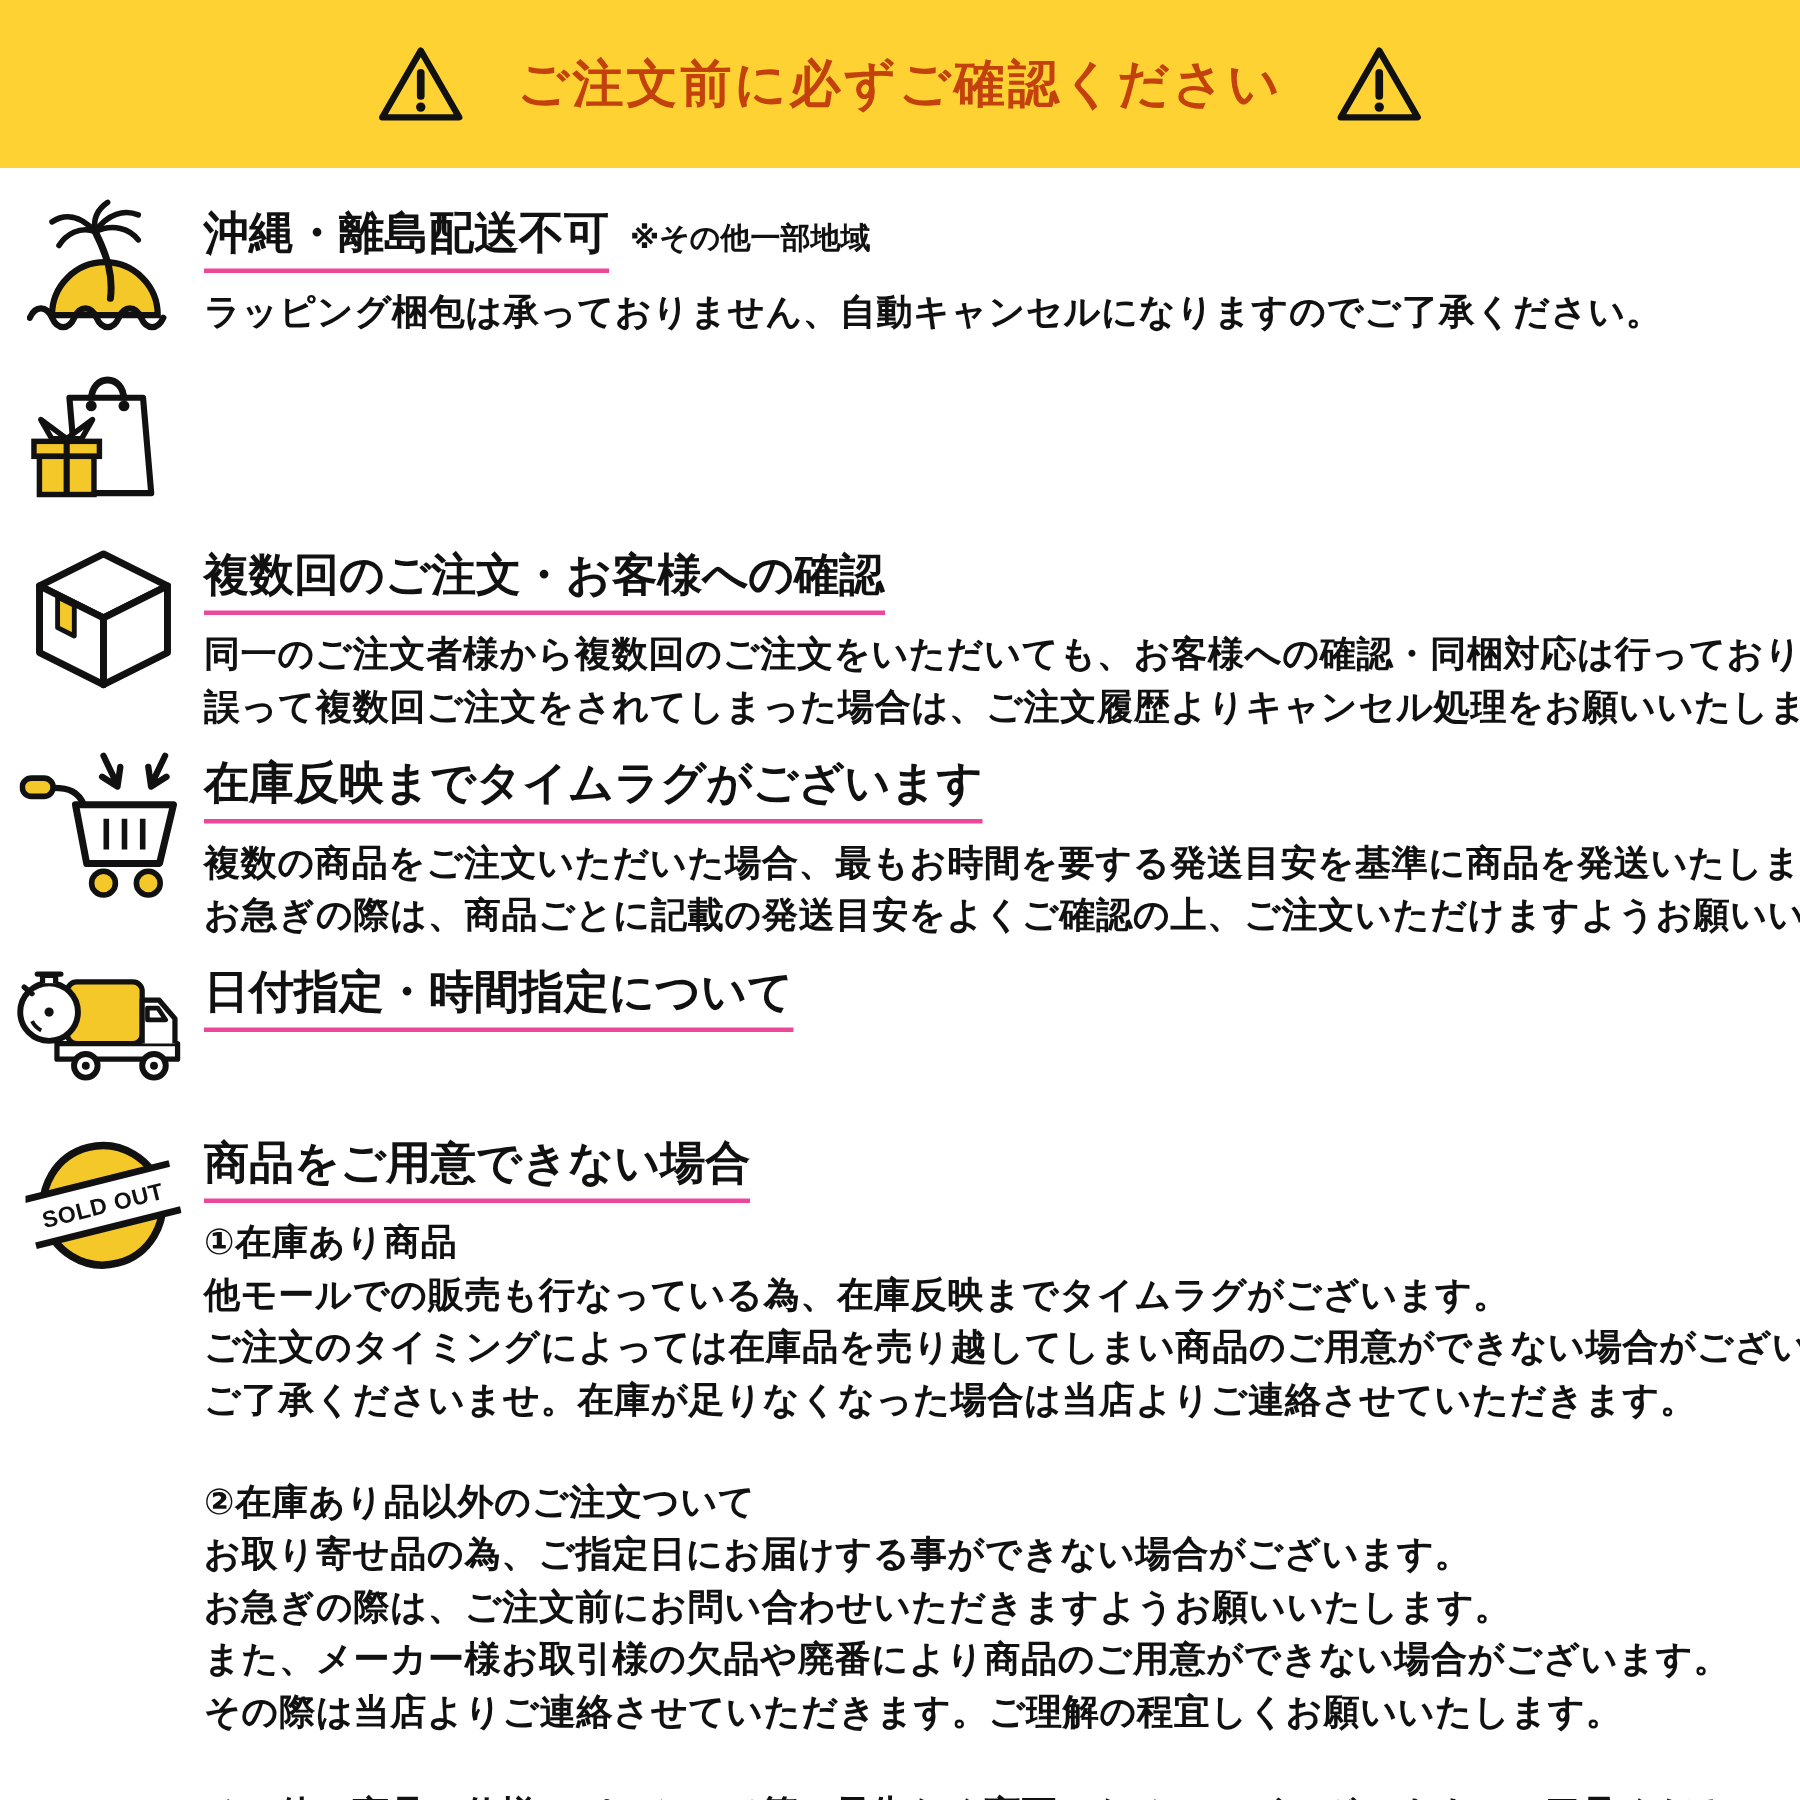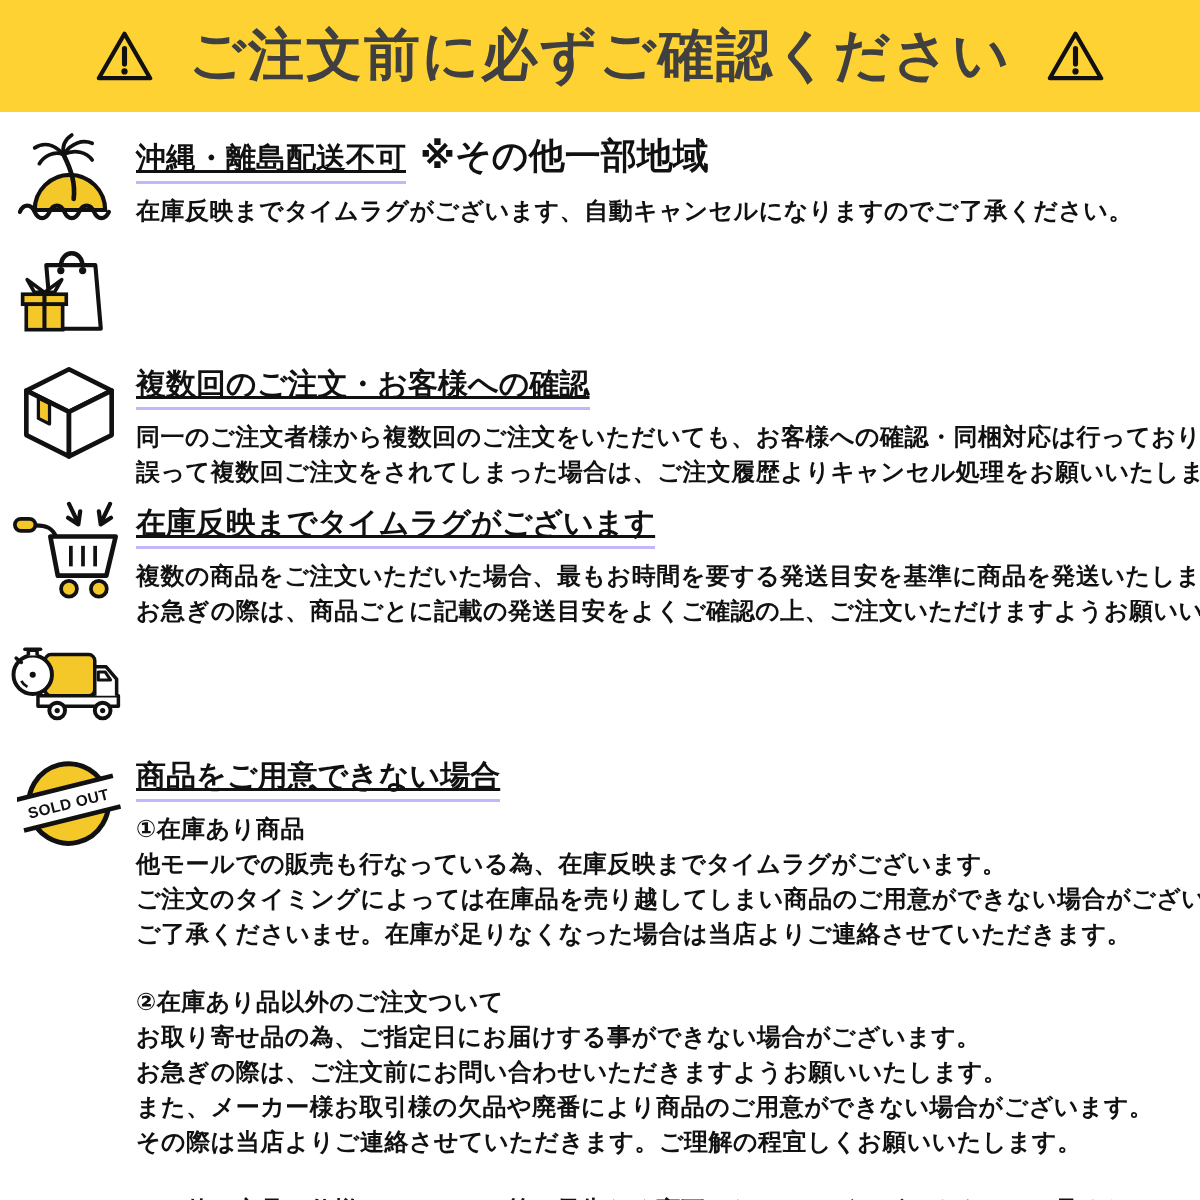--- a/index.html
+++ b/index.html
@@ -14,35 +14,35 @@
     background:#ffffff;color:var(--ink);
     font-family:"Liberation Sans","DejaVu Sans",sans-serif;
     overflow:hidden;
   }
   
   header{
     height:112px;background:var(--banner);
     display:flex;align-items:center;justify-content:center;gap:36px;
   }
   header h1{
-    margin:0;font-size:56px;font-weight:800;letter-spacing:2px;color:#404040;
+    margin:0;font-size:34px;font-weight:800;letter-spacing:2px;color:#c2410c;
   }
   .warn svg{width:57px;height:62px;display:block;}
   
   main{padding:20px 10px 0 10px;}
   .sec{display:flex;margin-bottom:10px;min-height:104px;}
   .icon-col{
     width:118px;flex:none;
     display:flex;justify-content:center;align-items:flex-start;
   }
   .icon-col svg{display:block;}
   .body-col{margin-left:8px;padding-top:4px;}
   .sec h2{margin:0 0 9px 0;font-size:30px;font-weight:800;line-height:40px;}
-  .sec h2 .t{border-bottom:3px solid #c4b5fd;padding-bottom:3px;display:inline-block;text-decoration:underline;}
-  .sec h2 .suffix{margin-left:14px;font-size:36px;}
+  .sec h2 .t{border-bottom:3px solid #ec4899;padding-bottom:3px;display:inline-block;}
+  .sec h2 .suffix{margin-left:14px;font-size:20px;}
   .line{
     margin:0;font-size:24px;font-weight:600;line-height:35px;
     letter-spacing:0.5px;white-space:nowrap;
   }
   .para{margin:0;}
   .para + .para{margin-top:33px;}
   .yfill{fill:var(--icon-yellow);}
 </style>
 </head>
 <body>
@@ -74,21 +74,21 @@
           <path d="M60,72 C62,56 58,42 49,24" fill="none" stroke="#111" stroke-width="5" stroke-linecap="round"></path>
           <path d="M49,24 C47,13 52,7 58,3" fill="none" stroke="#111" stroke-width="4" stroke-linecap="round"></path>
           <path d="M49,24 C58,11 70,8 80,12" fill="none" stroke="#111" stroke-width="4" stroke-linecap="round"></path>
           <path d="M49,24 C62,18 74,22 80,30" fill="none" stroke="#111" stroke-width="4" stroke-linecap="round"></path>
           <path d="M49,24 C38,12 27,11 18,17" fill="none" stroke="#111" stroke-width="4" stroke-linecap="round"></path>
           <path d="M49,24 C38,20 28,26 23,34" fill="none" stroke="#111" stroke-width="4" stroke-linecap="round"></path>
         </svg>
       </div>
       <div class="body-col">
         <h2><span class="t">沖縄・離島配送不可</span><span class="suffix">※その他一部地域</span></h2>
-        <p class="line">在庫反映までタイムラグがございます、自動キャンセルになりますのでご了承ください。</p>
+        <p class="line">ラッピング梱包は承っておりません、自動キャンセルになりますのでご了承ください。</p>
       </div>
     </section>
     <section class="sec">
       <div class="icon-col">
         <svg viewBox="0 0 110 100" width="100" height="91">
           <path d="M30,21 L84,21 L90,91 L36,91 Z" fill="#fff" stroke="#111" stroke-width="4.5" stroke-linejoin="round"></path>
           <path d="M46,23 C46,3 70,3 70,23" fill="none" stroke="#111" stroke-width="5"></path>
           <circle cx="46" cy="27" r="4" fill="#111"></circle>
           <circle cx="70" cy="27" r="4" fill="#111"></circle>
           <rect x="4" y="53" width="48" height="11" class="yfill" stroke="#111" stroke-width="4"></rect>
@@ -150,20 +150,21 @@
           <path d="M21,16 L21,10 L31,10 L31,16" fill="#fff" stroke="#111" stroke-width="4"></path>
           <line x1="17" y1="9" x2="35" y2="9" stroke="#111" stroke-width="4" stroke-linecap="round"></line>
           <line x1="7" y1="19" x2="13" y2="24" stroke="#111" stroke-width="4" stroke-linecap="round"></line>
           <circle cx="54" cy="79" r="9" fill="#fff" stroke="#111" stroke-width="4.5"></circle>
           <circle cx="54" cy="79" r="3" fill="#111"></circle>
           <circle cx="106" cy="79" r="9" fill="#fff" stroke="#111" stroke-width="4.5"></circle>
           <circle cx="106" cy="79" r="3" fill="#111"></circle>
         </svg>
       </div>
       <div class="body-col">
+        <h2><span class="t">日付指定・時間指定について</span></h2>
       </div>
     </section>
     <section class="sec">
       <div class="icon-col">
         <svg viewBox="0 0 115 115" width="104" height="104">
           <g transform="rotate(-14 57 57)">
             <circle cx="57" cy="57" r="44" class="yfill" stroke="#111" stroke-width="5.5"></circle>
             <rect x="-12" y="39" width="138" height="35" fill="#fff"></rect>
             <line x1="2" y1="39" x2="112" y2="39" stroke="#111" stroke-width="5"></line>
             <line x1="2" y1="74" x2="112" y2="74" stroke="#111" stroke-width="5"></line>

